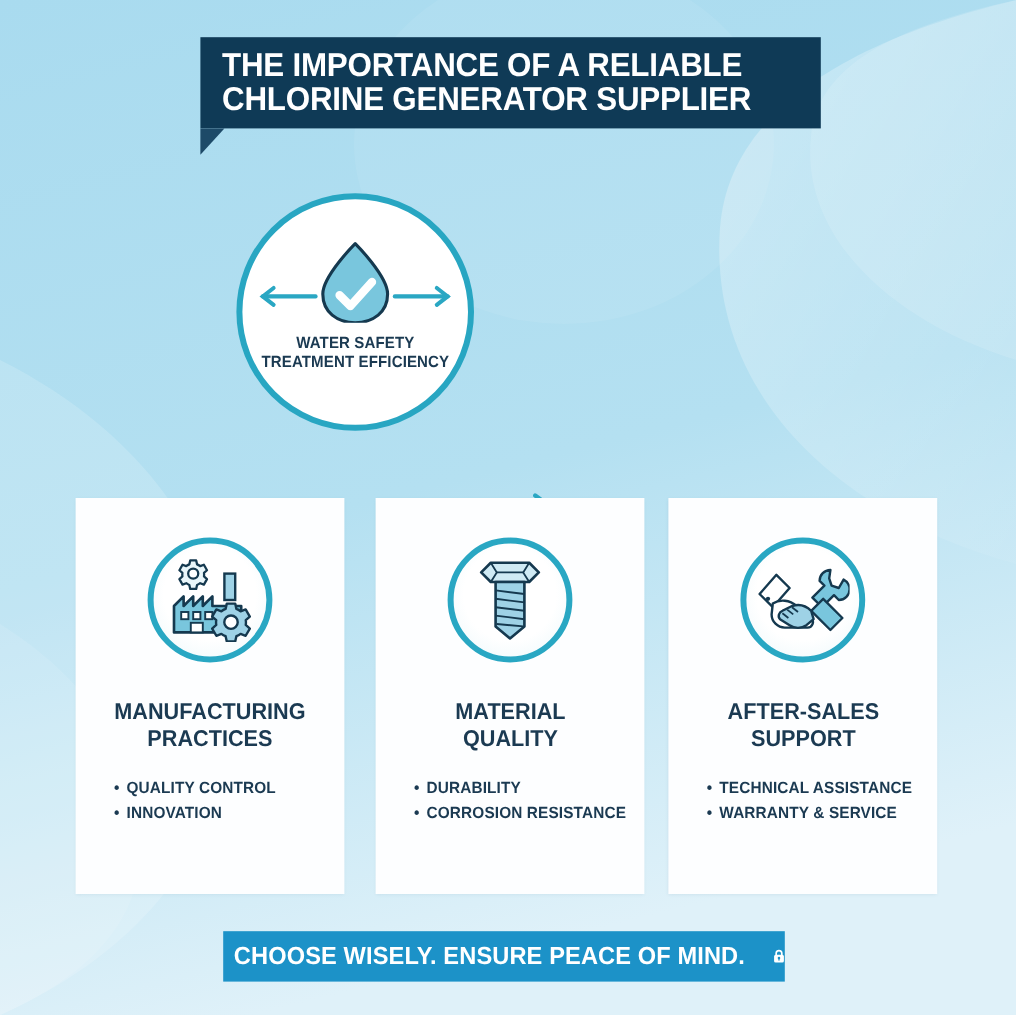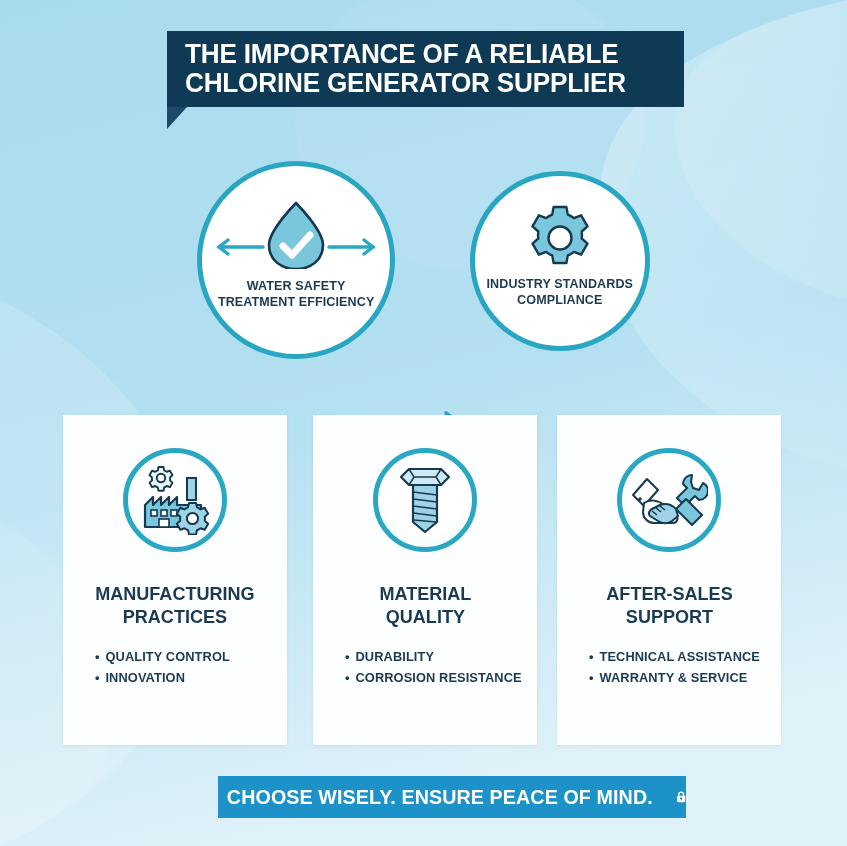--- a/index.html
+++ b/index.html
@@ -80,21 +80,21 @@
   .card .blist .bi{
     color:#1b3a52;font-weight:bold;font-size:13.5px;line-height:21px;
     letter-spacing:0.1px;white-space:nowrap;
     transform:scaleX(0.95);transform-origin:left center;
   }
   .card .blist .bi .dot{display:inline-block;width:11px;}
   
   .cta{
     position:absolute;left:186px;top:776px;width:468px;height:42px;
     background:#1c92c8;z-index:3;
-    display:flex;align-items:center;justify-content:center;gap:14px;margin-left:32px;
+    display:flex;align-items:center;justify-content:center;gap:14px;
   }
   .cta .txt{
     color:#ffffff;font-weight:bold;font-size:20.5px;letter-spacing:0.1px;
     transform:scaleX(0.96);white-space:nowrap;
   }
 </style>
 </head>
 <body>
 
 <svg id="bg" width="847" height="846" viewBox="0 0 847 846">
@@ -149,32 +149,20 @@
     </div>
   </div>
 
   <svg class="conn-arrow" width="66" height="26" viewBox="0 0 66 26">
     <g stroke="#2aa7c3" stroke-width="3.6" fill="none" stroke-linecap="round">
       <line x1="4" y1="13" x2="56" y2="13"></line>
       <polyline points="46,5 57,13 46,21"></polyline>
     </g>
   </svg>
 
-  <div class="circle c2">
-    <div class="icon-wrap">
-      <svg width="70" height="70" viewBox="0 0 70 70">
-        <path d="M28.6 4 h12.8 l1.4 7.6 a24 24 0 0 1 6.1 3.5 l7.2-2.8 l6.4 11.1 l-5.8 5.1 a24 24 0 0 1 0 7.0 l5.8 5.1 l-6.4 11.1 l-7.2-2.8 a24 24 0 0 1-6.1 3.5 l-1.4 7.6 h-12.8 l-1.4-7.6 a24 24 0 0 1-6.1-3.5 l-7.2 2.8 l-6.4-11.1 l5.8-5.1 a24 24 0 0 1 0-7.0 l-5.8-5.1 l6.4-11.1 l7.2 2.8 a24 24 0 0 1 6.1-3.5 Z" fill="#79c6dd" stroke="#15394f" stroke-width="2.4" stroke-linejoin="round"></path>
-        <circle cx="35" cy="35" r="11.5" fill="#ffffff" stroke="#15394f" stroke-width="2.4"></circle>
-      </svg>
-    </div>
-    <div class="lbl">
-      <div>INDUSTRY STANDARDS</div>
-      <div>COMPLIANCE</div>
-    </div>
-  </div>
 </div>
 
 <div class="cards">
 
   <div class="card k1">
     <div class="ring">
       <svg width="72" height="70" viewBox="0 0 72 70">
 
         <g stroke="#15394f" stroke-width="1.9" stroke-linejoin="round">
           <path d="M19.5 2 h5 l.7 3.3 a10 10 0 0 1 2.6 1.5 l3.1-1.2 l2.6 4.6 l-2.5 2.2 a10 10 0 0 1 0 3 l2.5 2.2 l-2.6 4.6 l-3.1-1.2 a10 10 0 0 1-2.6 1.5 l-.7 3.3 h-5 l-.7-3.3 a10 10 0 0 1-2.6-1.5 l-3.1 1.2 l-2.6-4.6 l2.5-2.2 a10 10 0 0 1 0-3 l-2.5-2.2 l2.6-4.6 l3.1 1.2 a10 10 0 0 1 2.6-1.5 Z" fill="#e9f6fa"></path>

